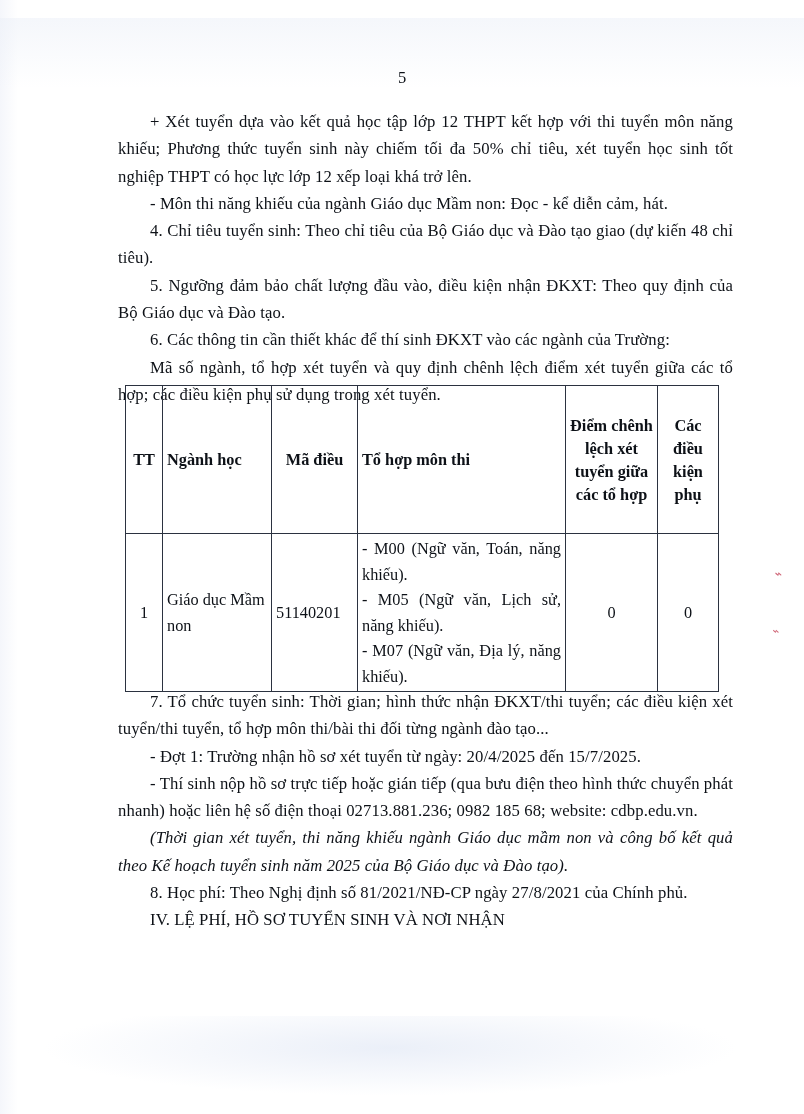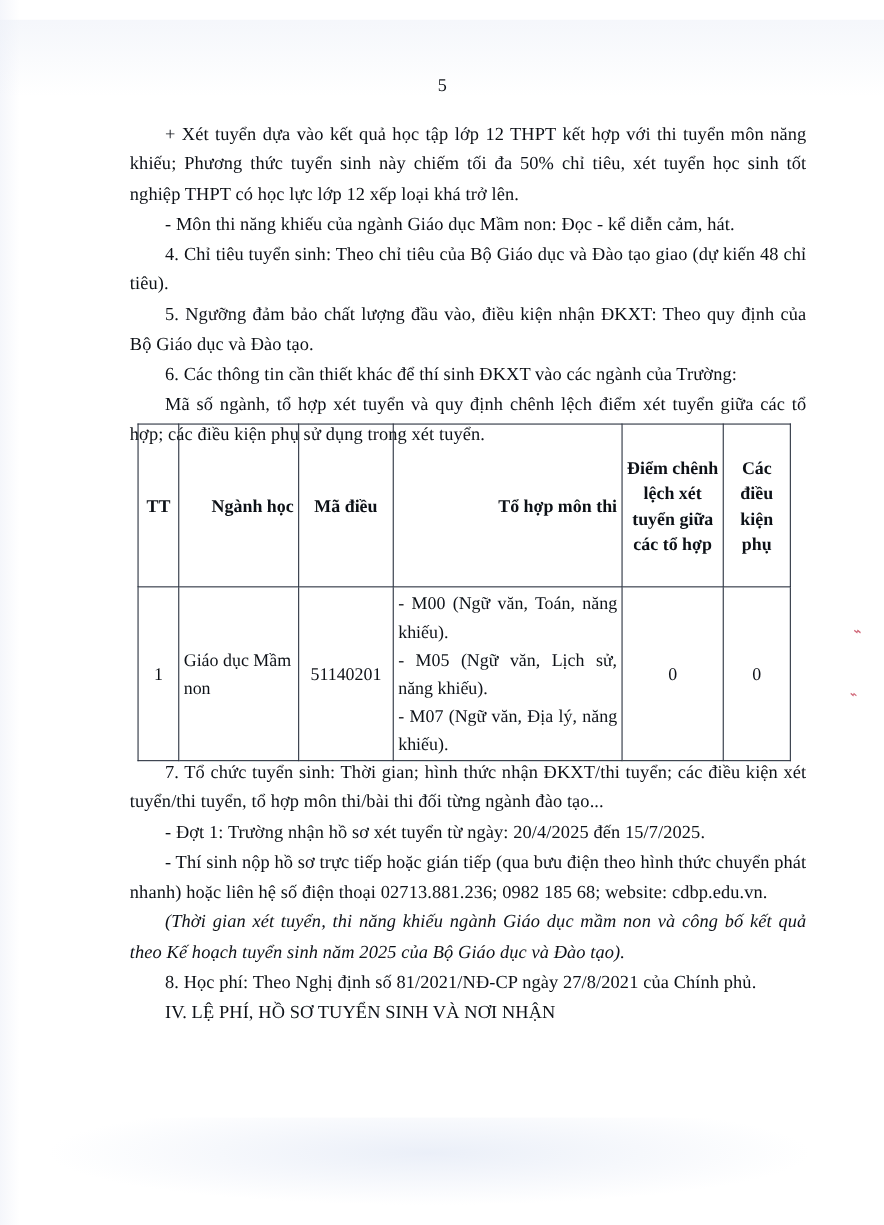--- a/index.html
+++ b/index.html
@@ -92,28 +92,28 @@
     border: 1.1px solid #2b3240;
     vertical-align: middle;
     padding: 2px 4px;
   }
   table.reg thead th {
     font-weight: bold;
     text-align: center;
     line-height: 23px;
     height: 143px;
   }
-  table.reg thead th.left-head { text-align: right; }
+  table.reg thead th.left-head { text-align: left; }
   table.reg td {
     line-height: 25.5px;
     height: 148px;
   }
   td.c-tt { text-align: center; }
   td.c-name { text-align: left; padding-left: 10px; }
-  td.c-code { text-align: center; }
+  td.c-code { text-align: left; }
   td.c-combo {
     text-align: justify;
     text-justify: inter-word;
     padding-left: 7px;
     padding-right: 7px;
     vertical-align: middle;
   }
   td.c-combo .ln { display: block; }
   td.c-zero { text-align: center; }
 

